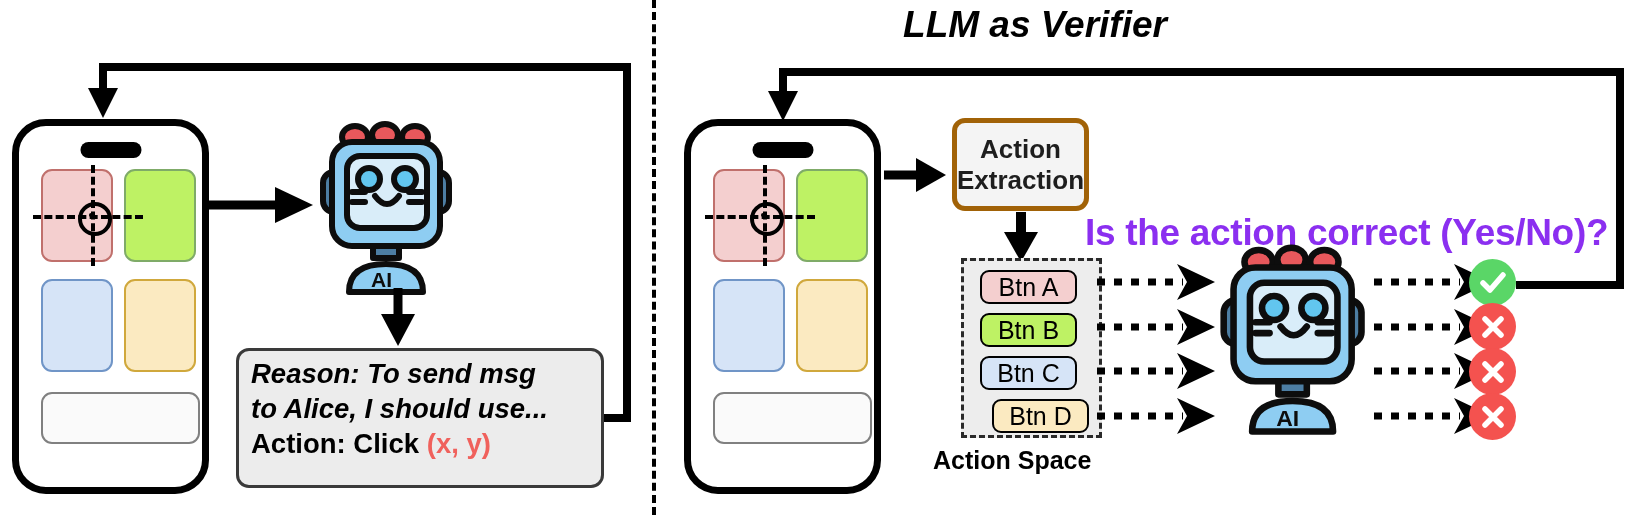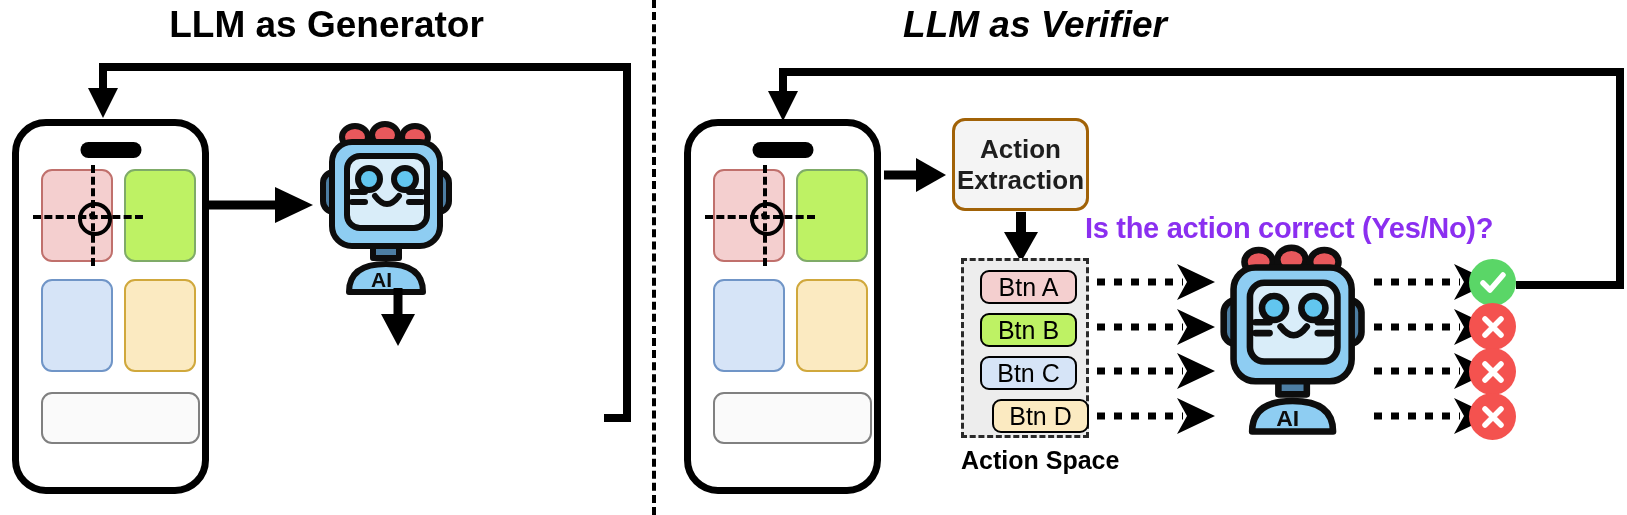--- a/index.html
+++ b/index.html
@@ -46,51 +46,50 @@
   .robot{position:absolute;}
 
   
   .reason-box{position:absolute;background:#ececec;border:3px solid #3a3a3a;
               border-radius:13px;box-sizing:border-box;padding:5px 12px 6px 12px;}
   .reason-line{font-size:27.5px;font-weight:bold;line-height:35px;white-space:nowrap;}
   .italic{font-style:italic;}
   .red-coord{color:#f0615c;}
 
   
-  .ae-box{position:absolute;background:#f4f4f4;border:3px solid #a16207;
+  .ae-box{position:absolute;background:#f4f4f4;border:5px solid #a16207;
           border-radius:13px;box-sizing:border-box;display:flex;flex-direction:column;
           align-items:center;justify-content:center;}
   .ae-line{font-size:26px;font-weight:bold;line-height:31px;color:#1e1e1e;white-space:nowrap;}
 
   
   .action-space{position:absolute;background:#ededed;border:3.5px dashed #2a2a2a;
                 box-sizing:border-box;}
   .btn{position:absolute;border-radius:9px;box-sizing:border-box;border:2.5px solid;
        display:flex;align-items:center;justify-content:center;
        font-size:25px;font-weight:400;color:#000;}
   .as-label{position:absolute;font-size:25px;font-weight:bold;white-space:nowrap;}
 
   
-  .question{position:absolute;font-size:29px;font-weight:bold;color:#8b2ff0;
+  .question{position:absolute;font-size:37px;font-weight:bold;color:#8b2ff0;
             white-space:nowrap;letter-spacing:-0.3px;}
 
   
   .verdict{position:absolute;width:47px;height:47px;border-radius:50%;
            display:flex;align-items:center;justify-content:center;}
   .verdict.ok{background:#5ad667;}
   .verdict.no{background:#f4524f;}
 
   svg{display:block;overflow:visible;}
 </style>
 </head>
 <body>
 
 <div class="panel" id="panel-left">
 
-  <div class="title" id="title-generator">LLM as Generator</div>
 
   <svg style="position:absolute;left:0;top:0;width:653px;height:515px;pointer-events:none;">
     <path d="M 604 418 L 627 418 L 627 67 L 103 67 L 103 95" stroke="#000" stroke-width="8" fill="none"></path>
     <polygon points="103,118 88,88 118,88" fill="#000"></polygon>
   </svg>
 
   <div class="phone" style="left:12px;top:119px;">
     <div class="notch"></div>
     <div class="tile tile-red t1"></div>
     <div class="tile tile-green t2"></div>
@@ -129,20 +128,25 @@
       </g>
       <text x="66" y="163" font-family="Liberation Sans, sans-serif" font-size="21" font-weight="bold" fill="#0d0d0d">AI</text>
     </svg>
   </div>
 
   <svg style="position:absolute;left:378px;top:288px;width:40px;height:62px;">
     <line x1="20" y1="0" x2="20" y2="36" stroke="#000" stroke-width="9"></line>
     <polygon points="20,58 3,26 37,26" fill="#000"></polygon>
   </svg>
 
+  <div class="reason-box" style="left:236px;top:348px;width:368px;height:140px;">
+    <div class="reason-line italic">Reason: To send msg</div>
+    <div class="reason-line italic">to Alice, I should use...</div>
+    <div class="reason-line"><span>Action: Click </span><span class="red-coord">(x, y)</span></div>
+  </div>
 </div>
 
 <div class="divider"></div>
 
 <div class="panel" id="panel-right"></div>
 
 <div class="title" id="title-verifier">LLM as Verifier</div>
 
 <svg style="position:absolute;left:0;top:0;width:1627px;height:515px;pointer-events:none;">
   <path d="M 1516 285 L 1620 285 L 1620 72 L 783 72 L 783 98" stroke="#000" stroke-width="8" fill="none"></path>
@@ -169,27 +173,27 @@
 <div class="ae-box" style="left:952px;top:118px;width:137px;height:93px;">
   <div class="ae-line">Action</div>
   <div class="ae-line">Extraction</div>
 </div>
 
 <svg style="position:absolute;left:1001px;top:212px;width:40px;height:52px;">
   <line x1="20" y1="0" x2="20" y2="28" stroke="#000" stroke-width="10"></line>
   <polygon points="20,50 3,20 37,20" fill="#000"></polygon>
 </svg>
 
-<div class="action-space" style="left:961px;top:258px;width:128px;height:180px;">
+<div class="action-space" style="left:961px;top:258px;width:141px;height:180px;">
   <div class="btn tile-red" style="left:16px;top:9px;width:97px;height:34px;">Btn A</div>
   <div class="btn tile-green" style="left:16px;top:52px;width:97px;height:34px;">Btn B</div>
   <div class="btn tile-blue" style="left:16px;top:95px;width:97px;height:34px;">Btn C</div>
   <div class="btn tile-yellow" style="left:16px;top:138px;width:97px;height:34px;margin-left:12px;">Btn D</div>
 </div>
-<div class="as-label" style="left:933px;top:446px;margin-left:28px;">Action Space</div>
+<div class="as-label" style="left:933px;top:446px;">Action Space</div>
 
 <div class="question" style="left:1085px;top:212px;">Is the action correct (Yes/No)?</div>
 
 <svg style="position:absolute;left:1095px;top:258px;width:130px;height:190px;">
   <g stroke="#000" stroke-width="7" stroke-dasharray="8 9" stroke-linecap="butt">
     <line x1="2" y1="24" x2="88" y2="24"></line>
     <line x1="2" y1="69" x2="88" y2="69"></line>
     <line x1="2" y1="113" x2="88" y2="113"></line>
     <line x1="2" y1="158" x2="88" y2="158"></line>
   </g>

